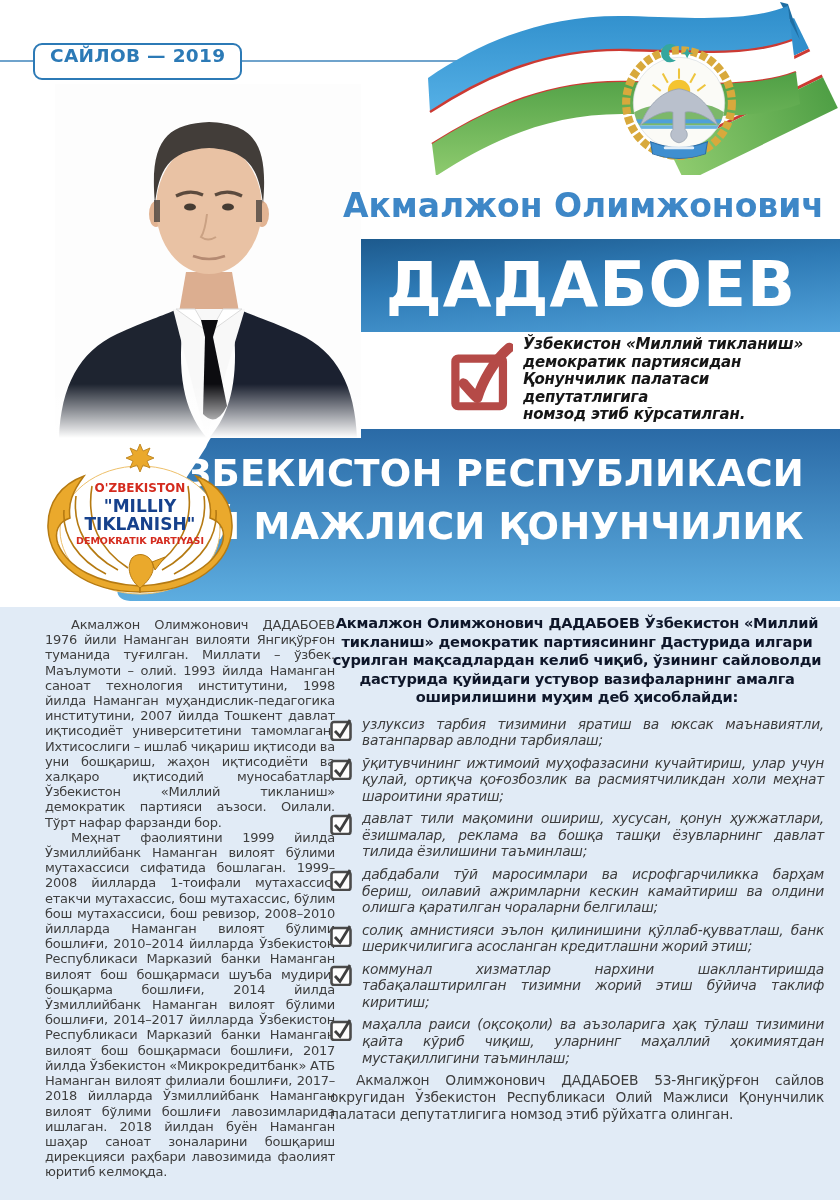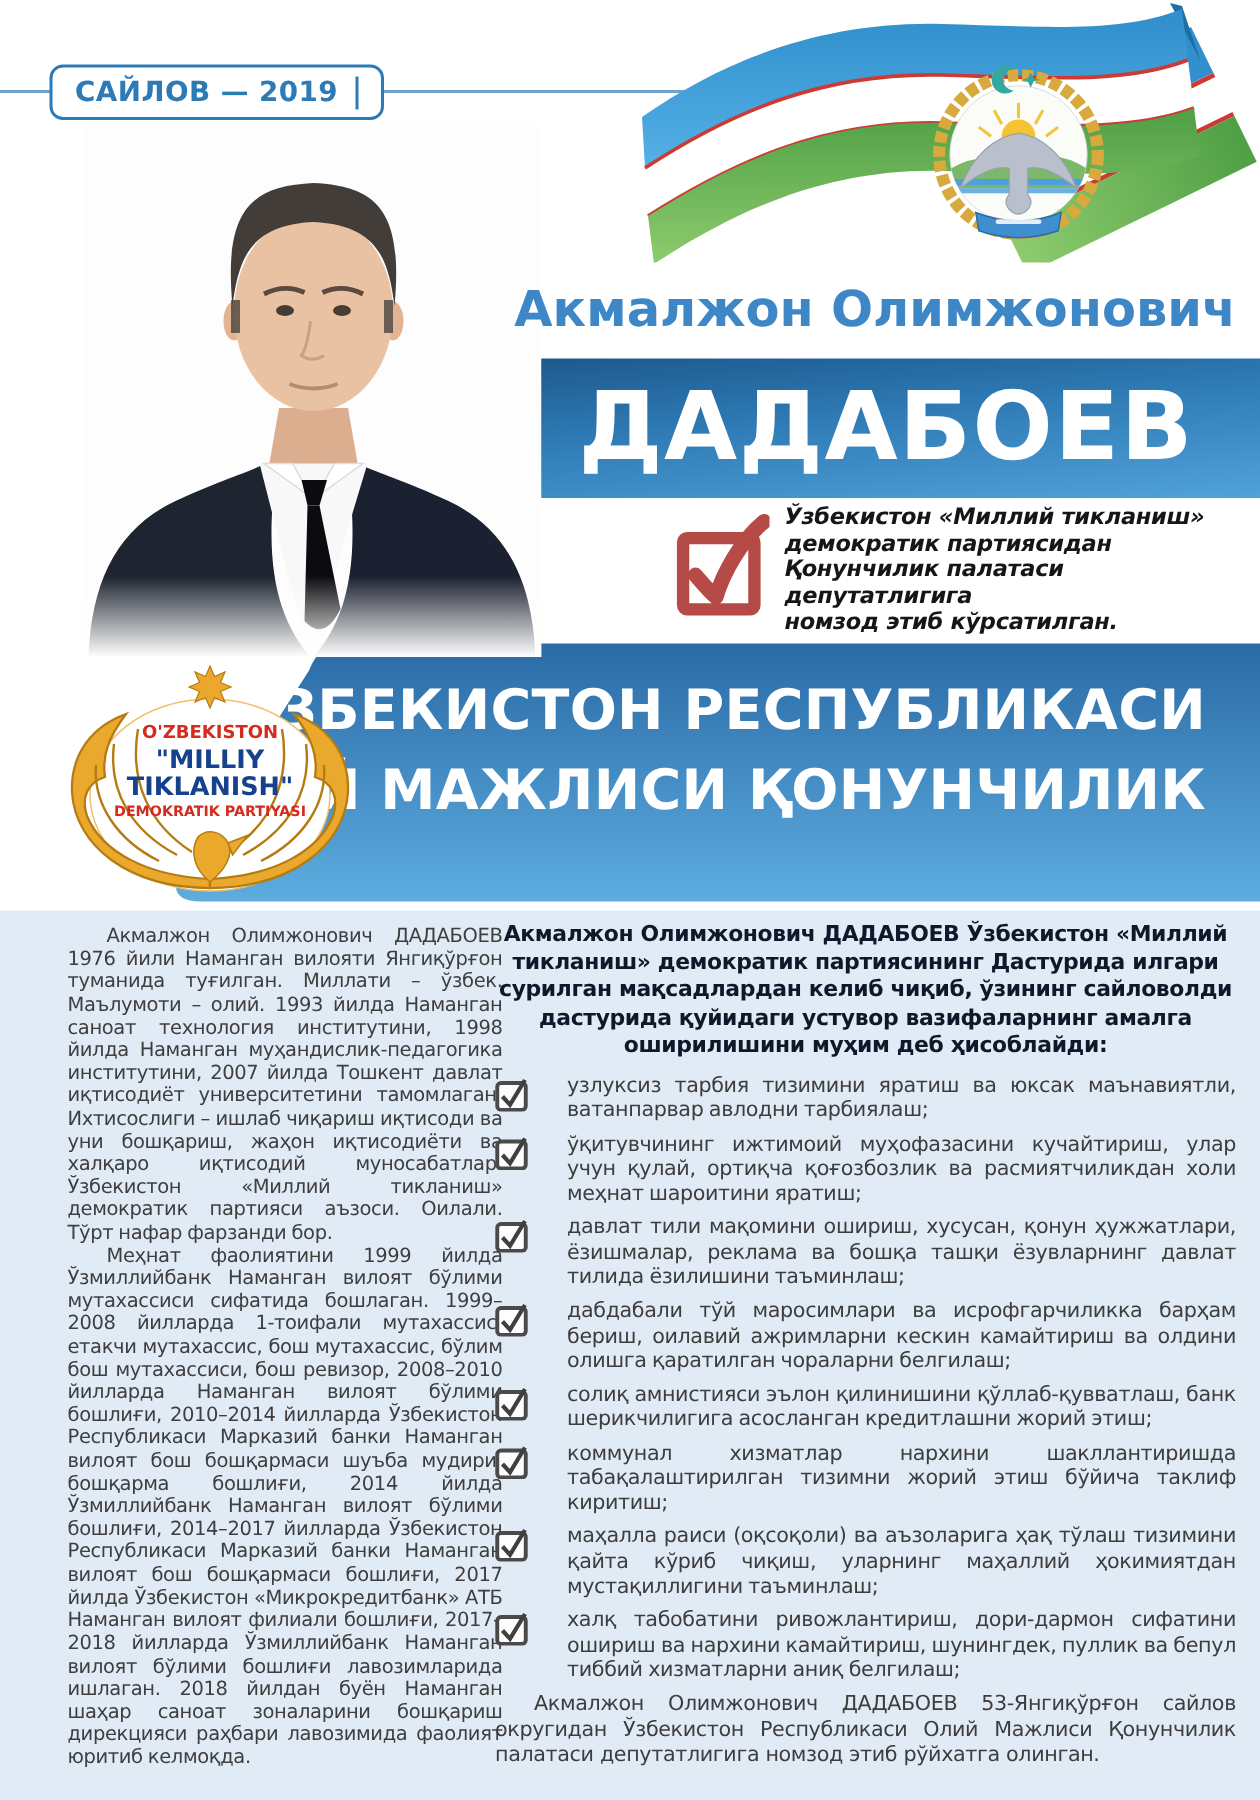--- a/index.html
+++ b/index.html
@@ -9,21 +9,21 @@
     background:#ffffff; overflow:hidden;
     font-family:"DejaVu Sans","Liberation Sans",sans-serif;
   }
   
   .topline { position:absolute; left:0; top:60px; width:527px; height:2px; background:#6fa3cc; z-index:0; }
   
   .badge {
     position:absolute; left:33px; top:43px; height:37px; z-index:2;
     display:flex; align-items:center; gap:12px; padding:0 15px;
     background:#fff; border:2.5px solid #2c7ab6; border-radius:9px;
-    color:#2c7ab6; font-weight:bold; font-size:18.5px; letter-spacing:.3px; white-space:nowrap;
+    color:#2c7ab6; font-weight:bold; font-size:18.5px; letter-spacing:.3px; white-space:nowrap;flex-direction:column;
   }
   .badge .sep { width:2px; height:22px; background:#2c7ab6; }
   
   .flag { position:absolute; left:428px; top:0; width:412px; height:175px; z-index:1; }
   .emblem { position:absolute; left:618px; top:40px; width:122px; height:122px; z-index:2; }
   
   .name {
     position:absolute; right:16px; top:186px; z-index:3;
     font-weight:bold; font-size:33px; color:#3e87c7; white-space:nowrap;
   }
@@ -56,21 +56,21 @@
     position:absolute; left:30px; top:617px; width:290px; z-index:1;
     text-align:justify; font-size:13px; line-height:1.17; color:#3e3e3e;
     letter-spacing:-0.25px; word-spacing:-0.5px;margin-left:15px;
   }
   .left-col p { text-indent:26px; }
   .right-col { position:absolute; left:330px; top:614px; width:494px; z-index:1; }
   .intro {
     font-weight:bold; font-size:14.6px; line-height:1.27; color:#0f172a; text-align:center;
     letter-spacing:-0.25px; margin-bottom:9px;
   }
-  .bullet { display:flex; gap:26px; margin-bottom:6px; align-items:flex-start; }
+  .bullet { display:flex; gap:10px; margin-bottom:6px; align-items:flex-start;font-style:italic; }
   .bullet .bx { flex:0 0 22px; width:22px; height:24px; margin-top:1px; }
   .bullet .bt {
     text-align:justify; font-size:13.8px; line-height:1.2; color:#3d3d3d;
     letter-spacing:-0.25px; word-spacing:-0.5px;
   }
   .closing {
     margin-top:4px; text-indent:26px; text-align:justify; font-size:13.8px; line-height:1.24;
     color:#3d3d3d; letter-spacing:-0.25px;
   }
 </style>
@@ -280,25 +280,18 @@
         </svg>
       <div class="bt">коммунал хизматлар нархини шакллантиришда табақалаштирилган тизимни жорий этиш бўйича таклиф киритиш;</div>
     </div>
     <div class="bullet">
       <svg class="bx" viewBox="0 0 22 24">
           <rect x="1.5" y="5" width="19" height="18" rx="2.5" fill="#fdfdfd" stroke="#4a4a4a" stroke-width="2.6"></rect>
           <path d="M 5,14 L 10,19.5 L 20,3" fill="none" stroke="#3f3f3f" stroke-width="2.8"></path>
         </svg>
       <div class="bt">маҳалла раиси (оқсоқоли) ва аъзоларига ҳақ тўлаш тизимини қайта кўриб чиқиш, уларнинг маҳаллий ҳокимиятдан мустақиллигини таъминлаш;</div>
     </div>
-    <div class="bullet">
-      <svg class="bx" viewBox="0 0 22 24">
-          <rect x="1.5" y="5" width="19" height="18" rx="2.5" fill="#fdfdfd" stroke="#4a4a4a" stroke-width="2.6"></rect>
-          <path d="M 5,14 L 10,19.5 L 20,3" fill="none" stroke="#3f3f3f" stroke-width="2.8"></path>
-        </svg>
-      <div class="bt">халқ табобатини ривожлантириш, дори-дармон сифатини ошириш ва нархини камайтириш, шунингдек, пуллик ва бепул тиббий хизматларни аниқ белгилаш;</div>
-    </div>
 
     <div class="closing">Акмалжон Олимжонович ДАДАБОЕВ 53-Янгиқўрғон сайлов округидан Ўзбекистон Республикаси Олий Мажлиси Қонунчилик палатаси депутатлигига номзод этиб рўйхатга олинган.</div>
 
   </div>
 
 </div>
 
 </body></html>

